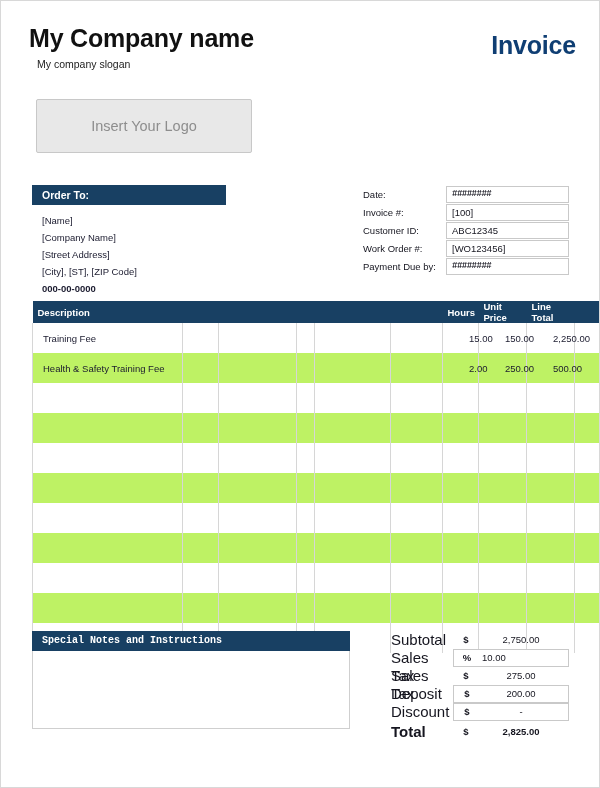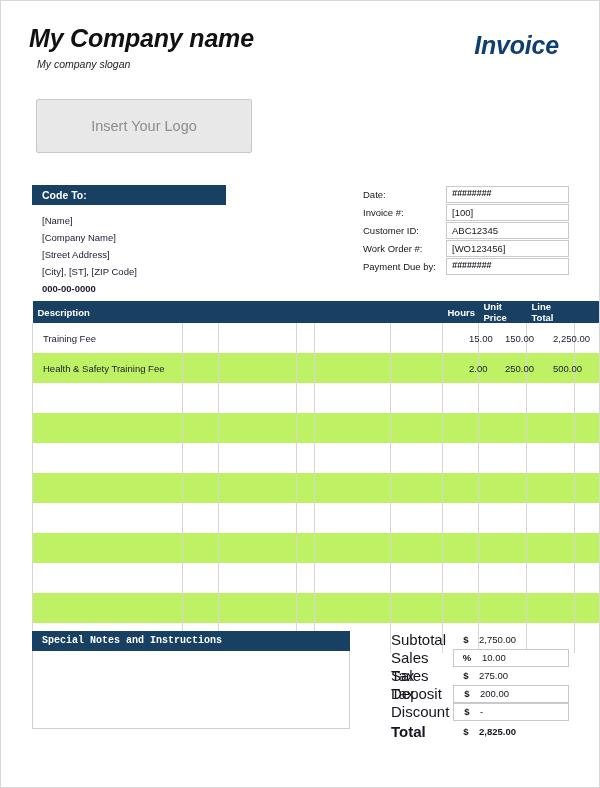--- a/index.html
+++ b/index.html
@@ -20,23 +20,22 @@
     box-sizing: border-box;
     border: 1px solid #d8d8d8;
     overflow: hidden;
   }
 
   
   .header {
     position: absolute;
     left: 28px;
     top: 24px;
-    right: 40px;
+    right: 23px;
     height: 60px;
-    font-style: italic;
   }
   .company-name {
     font-size: 25px;
     font-weight: bold;
     color: #111111;
     letter-spacing: -0.2px;
     line-height: 1.05;
   }
   .company-slogan {
     margin-top: 7px;
@@ -225,21 +224,21 @@
     font-weight: bold;
     color: #15151f;
     line-height: 18px;
     text-align: center;
   }
   .tot-amt {
     flex: 1;
     font-size: 9.5px;
     color: #15151f;
     line-height: 18px;
-    text-align: left;
+    text-align: center;
     padding-right: 6px;
   }
   .tot-row.boxed .tot-fields {
     border: 1px solid #c9c9c9;
     background: #ffffff;
   }
   .tot-row.boxed .tot-sym { line-height: 16px; }
   .tot-row.boxed .tot-amt { line-height: 16px; }
   .tot-row.pct .tot-amt { text-align: left; padding-left: 2px; }
   .tot-row.grand .tot-label,
@@ -256,21 +255,21 @@
     <div class="company-name">My Company name</div>
     <div class="company-slogan">My company slogan</div>
     <div class="invoice-word">Invoice</div>
   </div>
 
   <div class="logo-box">
     <span>Insert Your Logo</span>
   </div>
 
   <div class="billto">
-    <div class="billto-head">Code To:</div>
+    <div class="billto-head">Order To:</div>
     <div class="billto-lines" id="billto-lines">
         <div class="billto-line">[Name]</div>
         <div class="billto-line">[Company Name]</div>
         <div class="billto-line">[Street Address]</div>
         <div class="billto-line">[City], [ST], [ZIP Code]</div>
         <div class="billto-line phone">000-00-0000</div>
       </div>
   </div>
 
   <div class="meta" id="meta-rows">

